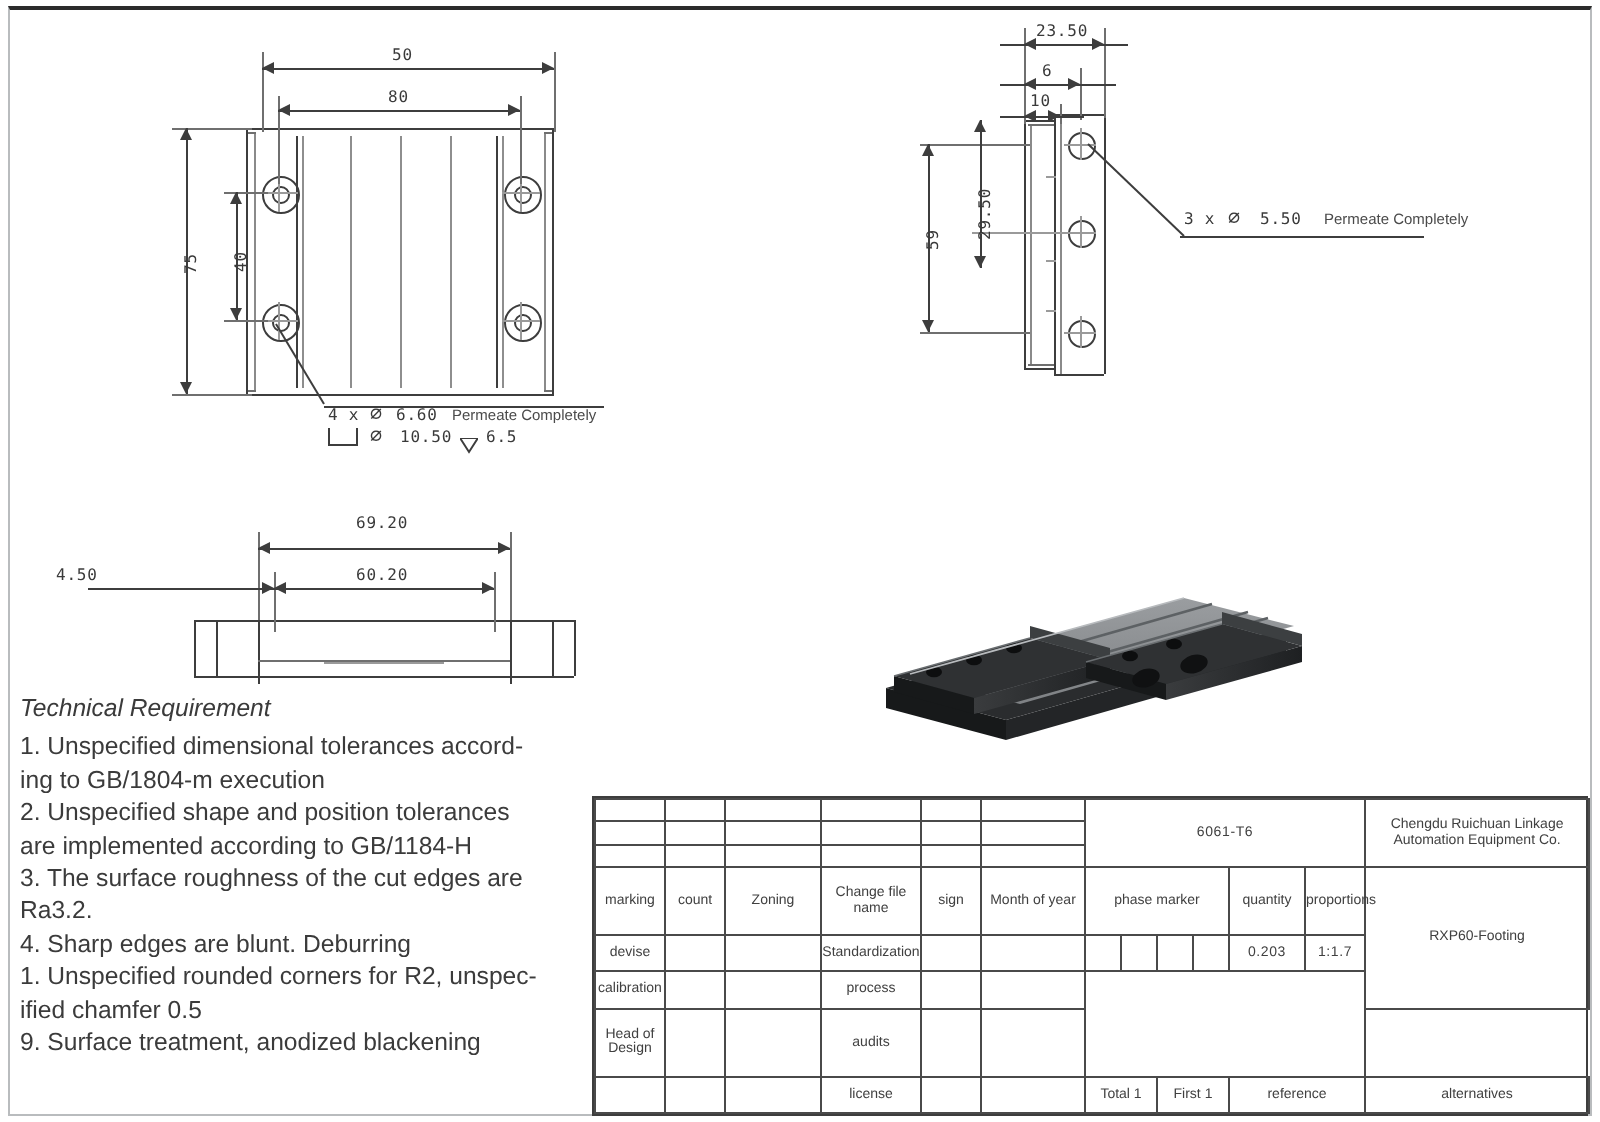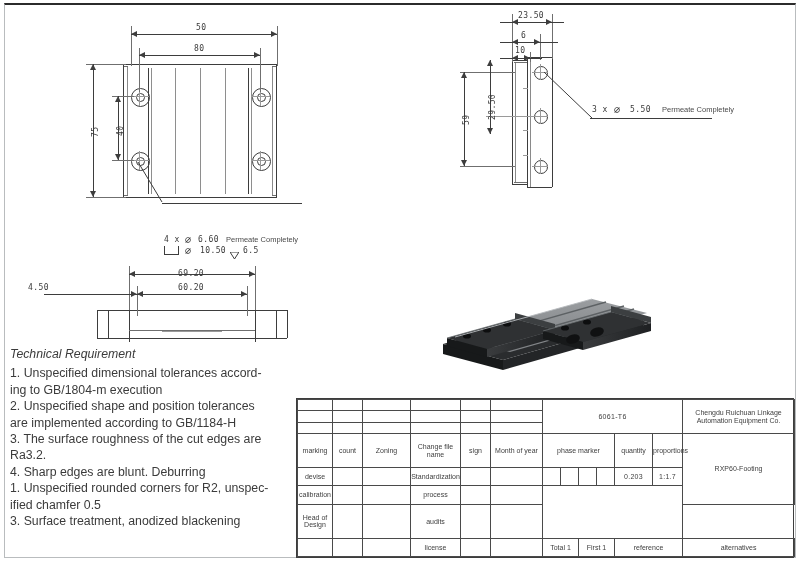--- a/index.html
+++ b/index.html
@@ -110,21 +110,21 @@
     <div class="abs" style="left:115px;top:154px;width:0;height:0;border-left:3px solid transparent;border-right:3px solid transparent;border-top:6px solid #3d3d3d;"></div>
     <div class="dimtxt vert" style="left:116px;top:136px;">40</div>
 
     <div class="abs" style="left:136px;top:160px;width:30px;height:44px;">
       <svg width="30" height="44" viewBox="0 0 30 44">
           <line x1="2" y1="2" x2="26" y2="42" stroke="#3d3d3d" stroke-width="1"></line>
         </svg>
     </div>
     <div class="ln hl" style="left:162px;top:203px;width:140px;"></div>
 
-    <div class="abs" style="left:164px;top:203px;width:160px;height:24px;margin-top:32px;">
+    <div class="abs" style="left:164px;top:203px;width:160px;height:24px;">
       <div class="dimtxt" style="left:0;top:0;">4 x</div>
       <div class="dimtxt" style="left:21px;top:-1px;font-size:10px;">⌀</div>
       <div class="dimtxt" style="left:34px;top:0;">6.60</div>
       <div class="note" style="left:62px;top:0;">Permeate Completely</div>
 
       <div class="abs" style="left:0px;top:11px;width:13px;height:8px;border-left:1px solid #3d3d3d;border-bottom:1px solid #3d3d3d;border-right:1px solid #3d3d3d;"></div>
       <div class="dimtxt" style="left:21px;top:10px;font-size:10px;">⌀</div>
       <div class="dimtxt" style="left:36px;top:11px;">10.50</div>
       <div class="abs" style="left:66px;top:11px;width:9px;height:8px;">
         <svg width="9" height="8" viewBox="0 0 9 8">
@@ -149,21 +149,21 @@
     <div class="ln vl" style="left:129px;top:56px;height:36px;"></div>
     <div class="ln vl" style="left:255px;top:56px;height:36px;"></div>
     <div class="ln hl thin" style="left:129px;top:80px;width:126px;"></div>
     <div class="ln hl xthin" style="left:162px;top:81px;width:60px;"></div>
 
     <div class="ln vl thin" style="left:129px;top:16px;height:44px;"></div>
     <div class="ln vl thin" style="left:255px;top:16px;height:44px;"></div>
     <div class="ln hl" style="left:129px;top:24px;width:126px;"></div>
     <div class="abs" style="left:129px;top:21px;width:0;height:0;border-top:3px solid transparent;border-bottom:3px solid transparent;border-right:6px solid #3d3d3d;"></div>
     <div class="abs" style="left:249px;top:21px;width:0;height:0;border-top:3px solid transparent;border-bottom:3px solid transparent;border-left:6px solid #3d3d3d;"></div>
-    <div class="dimtxt" style="left:178px;top:19px;">69.20</div>
+    <div class="dimtxt" style="left:178px;top:7px;">69.20</div>
 
     <div class="ln vl thin" style="left:137px;top:36px;height:30px;"></div>
     <div class="ln vl thin" style="left:247px;top:36px;height:30px;"></div>
     <div class="ln hl" style="left:137px;top:44px;width:110px;"></div>
     <div class="abs" style="left:137px;top:41px;width:0;height:0;border-top:3px solid transparent;border-bottom:3px solid transparent;border-right:6px solid #3d3d3d;"></div>
     <div class="abs" style="left:241px;top:41px;width:0;height:0;border-top:3px solid transparent;border-bottom:3px solid transparent;border-left:6px solid #3d3d3d;"></div>
     <div class="dimtxt" style="left:178px;top:33px;">60.20</div>
 
     <div class="ln hl" style="left:44px;top:44px;width:93px;"></div>
     <div class="abs" style="left:131px;top:41px;width:0;height:0;border-top:3px solid transparent;border-bottom:3px solid transparent;border-left:6px solid #3d3d3d;"></div>
@@ -301,21 +301,21 @@
     <p class="hdr">Technical Requirement</p>
     <p>1. Unspecified dimensional tolerances accord-</p>
     <p>ing to GB/1804-m execution</p>
     <p>2. Unspecified shape and position tolerances</p>
     <p>are implemented according to GB/1184-H</p>
     <p>3. The surface roughness of the cut edges are</p>
     <p>Ra3.2.</p>
     <p>4. Sharp edges are blunt. Deburring</p>
     <p>1. Unspecified rounded corners for R2, unspec-</p>
     <p>ified chamfer 0.5</p>
-    <p>3. Surface treatment, anodized blackening</p>
+    <p>9. Surface treatment, anodized blackening</p>
   </div>
 
   <div id="titleblock">
     <table>
       <colgroup>
         <col style="width:35px">
           <col style="width:30px">
           <col style="width:48px">
         <col style="width:50px">
           <col style="width:30px">

